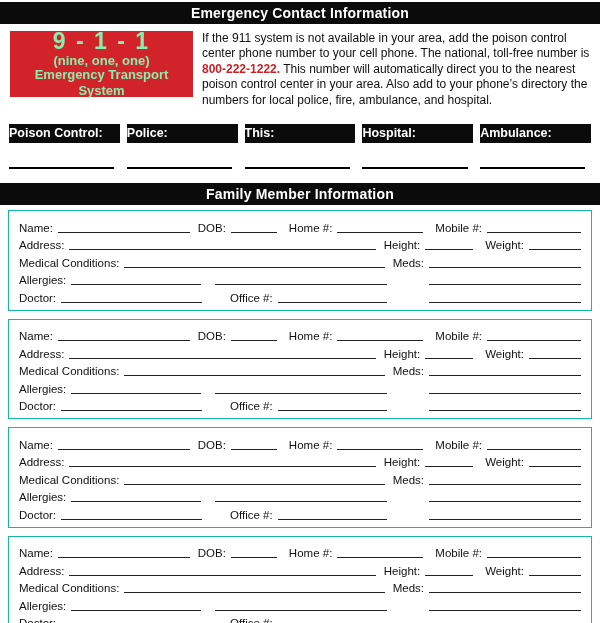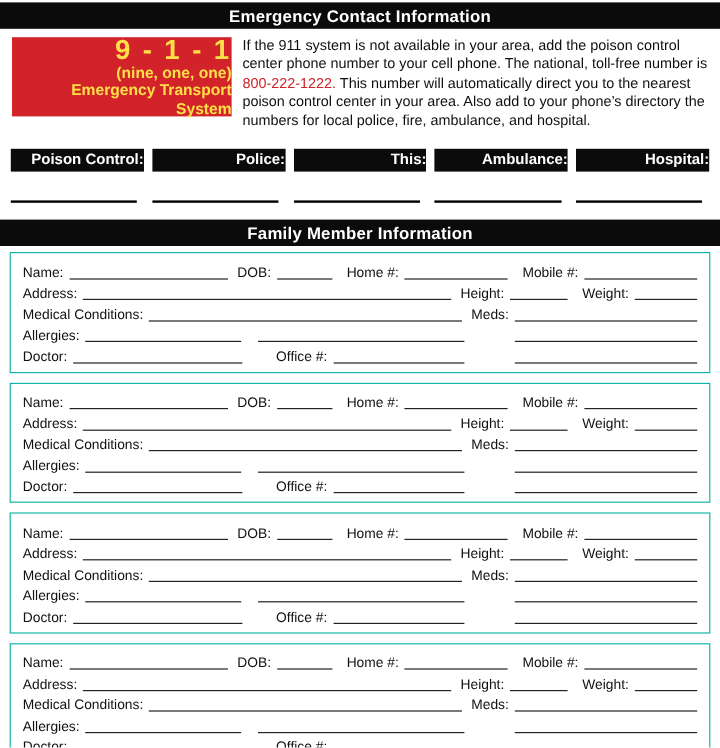--- a/index.html
+++ b/index.html
@@ -8,32 +8,32 @@
     font-family:"Liberation Sans", sans-serif; color:#111;
     --red:#d2232a; --bar:#0b0b0b; --phone:#cc2127;
   }
   .bar {
     background:var(--bar); color:#fff; font-weight:bold; font-size:14px;
     text-align:center; height:22px; line-height:22px; letter-spacing:.2px;
   }
   .topbar { margin-top:2px; }
   .intro { display:flex; margin:7px 10px 0 10px; }
   .redbox {
-    width:183px; height:66px; background:var(--red); color:#fde047; text-align:right;
+    width:183px; height:66px; background:var(--red); color:#86efac; text-align:center;
     display:flex; flex-direction:column; justify-content:center; flex-shrink:0;
   }
   .redbox .num { font-size:23px; font-weight:bold; letter-spacing:2px; line-height:25px; }
   .redbox .s1 { font-size:13px; font-weight:bold; line-height:13px; }
   .redbox .s2 { font-size:13px; font-weight:bold; line-height:16px; }
   .infotext { margin:0 0 0 9px; font-size:12px; line-height:15.4px; color:#0f0f0f; width:392px; }
-  .phone { color:var(--phone); font-weight:normal; }
+  .phone { color:var(--phone); font-weight:bold; }
   .cboxes { display:flex; gap:7px; margin:16px 9px 0 9px; }
   .cbox {
     flex:1; background:var(--bar); color:#fff; font-weight:bold; font-size:12.5px;
-    text-align:right; height:19px; line-height:19px;
+    text-align:left; height:19px; line-height:19px;
   }
   .clines { display:flex; gap:7px; margin:24px 9px 0 9px; }
   .ccell { flex:1; }
   .cline { width:95%; height:0; border-bottom:2px solid #000; }
   .familybar { margin-top:14px; }
   .members { margin:5px 8px 0 8px; }
   .mbox { border:1px solid #14b8a6; padding:5px 10px 6px 10px; margin-bottom:8px; background:#fff; }
   .mrow { display:flex; align-items:flex-end; height:17.5px; font-size:11.5px; white-space:nowrap; }
   .lbl { padding-right:5px; }
   .line { border-bottom:1.3px solid #222; height:12px; margin-bottom:1px; }
@@ -59,22 +59,22 @@
       <div class="s1">(nine, one, one)</div>
       <div class="s2">Emergency Transport System</div>
     </div>
     <p class="infotext"><span>If the 911 system is not available in your area, add the poison control center phone number to your cell phone. The national, toll-free number is </span><span class="phone">800-222-1222.</span><span> This number will automatically direct you to the nearest poison control center in your area. Also add to your phone’s directory the numbers for local police, fire, ambulance, and hospital.</span></p>
   </div>
 
   <div class="cboxes" id="contact-boxes">
       <div class="cbox">Poison Control:</div>
       <div class="cbox">Police:</div>
       <div class="cbox">This:</div>
+      <div class="cbox">Hospital:</div>
       <div class="cbox">Ambulance:</div>
-      <div class="cbox">Hospital:</div>
     </div>
   <div class="clines" id="contact-lines">
       <div class="ccell">
         <div class="cline"></div>
       </div>
       <div class="ccell">
         <div class="cline"></div>
       </div>
       <div class="ccell">
         <div class="cline"></div>

